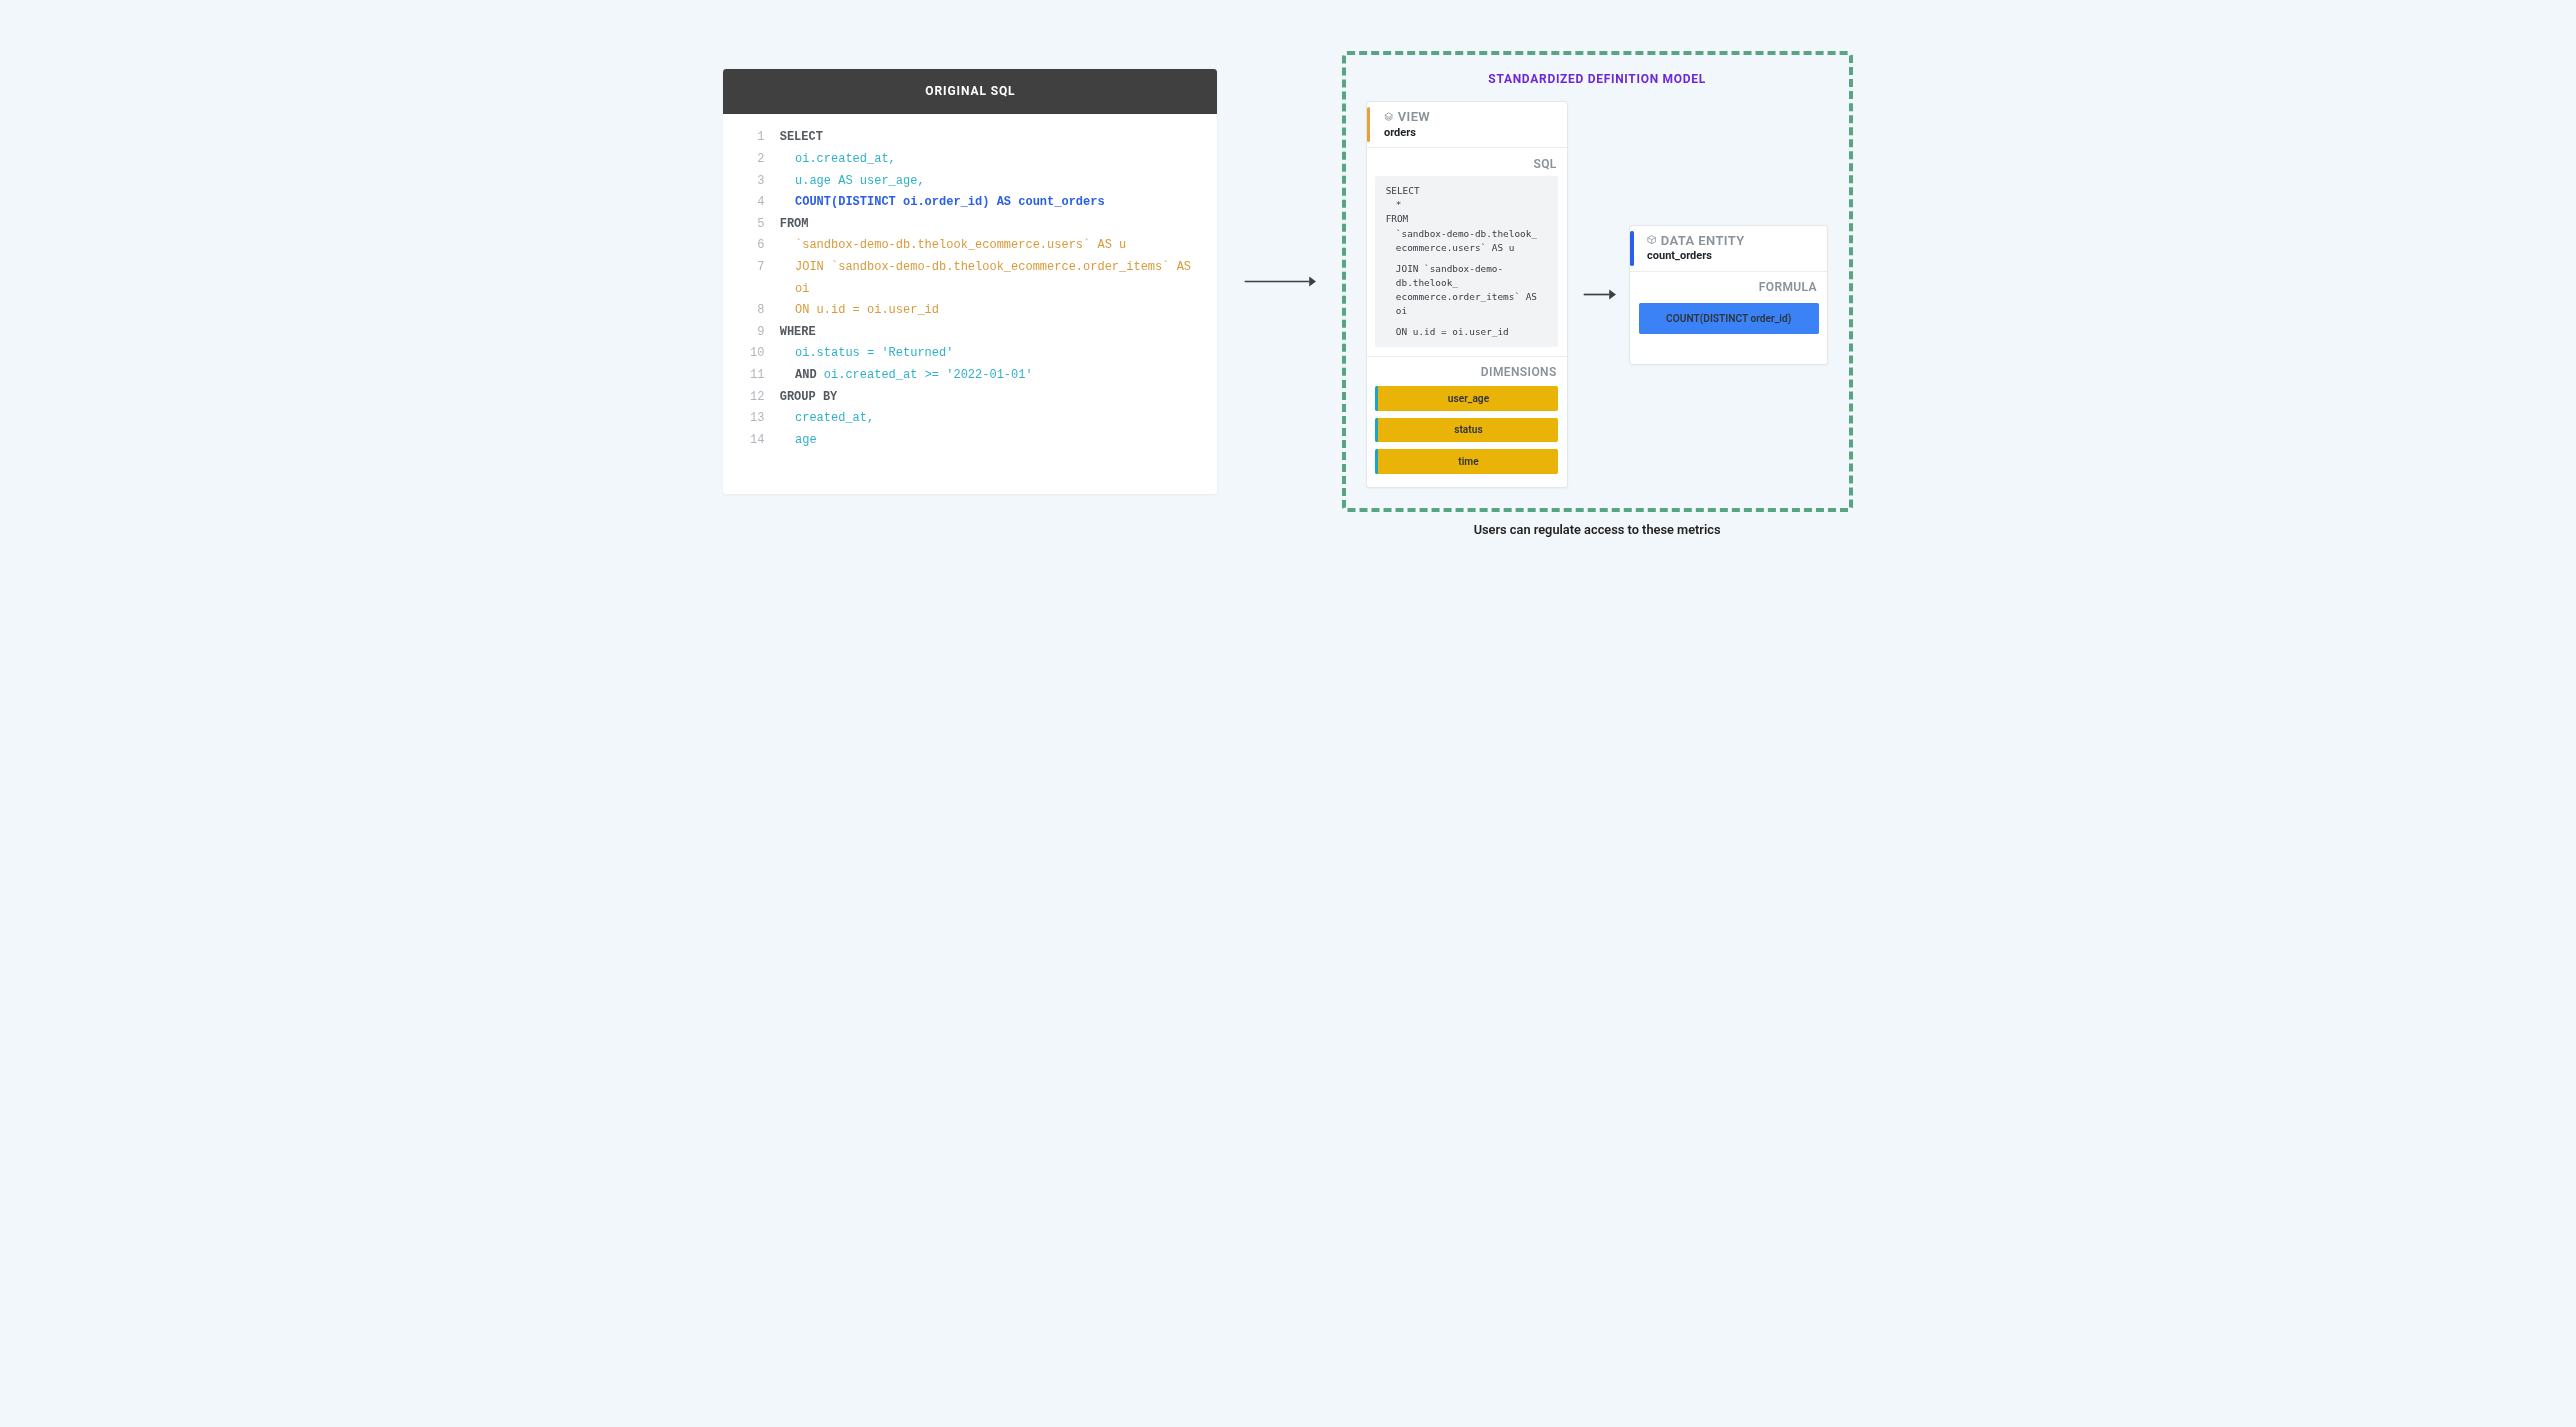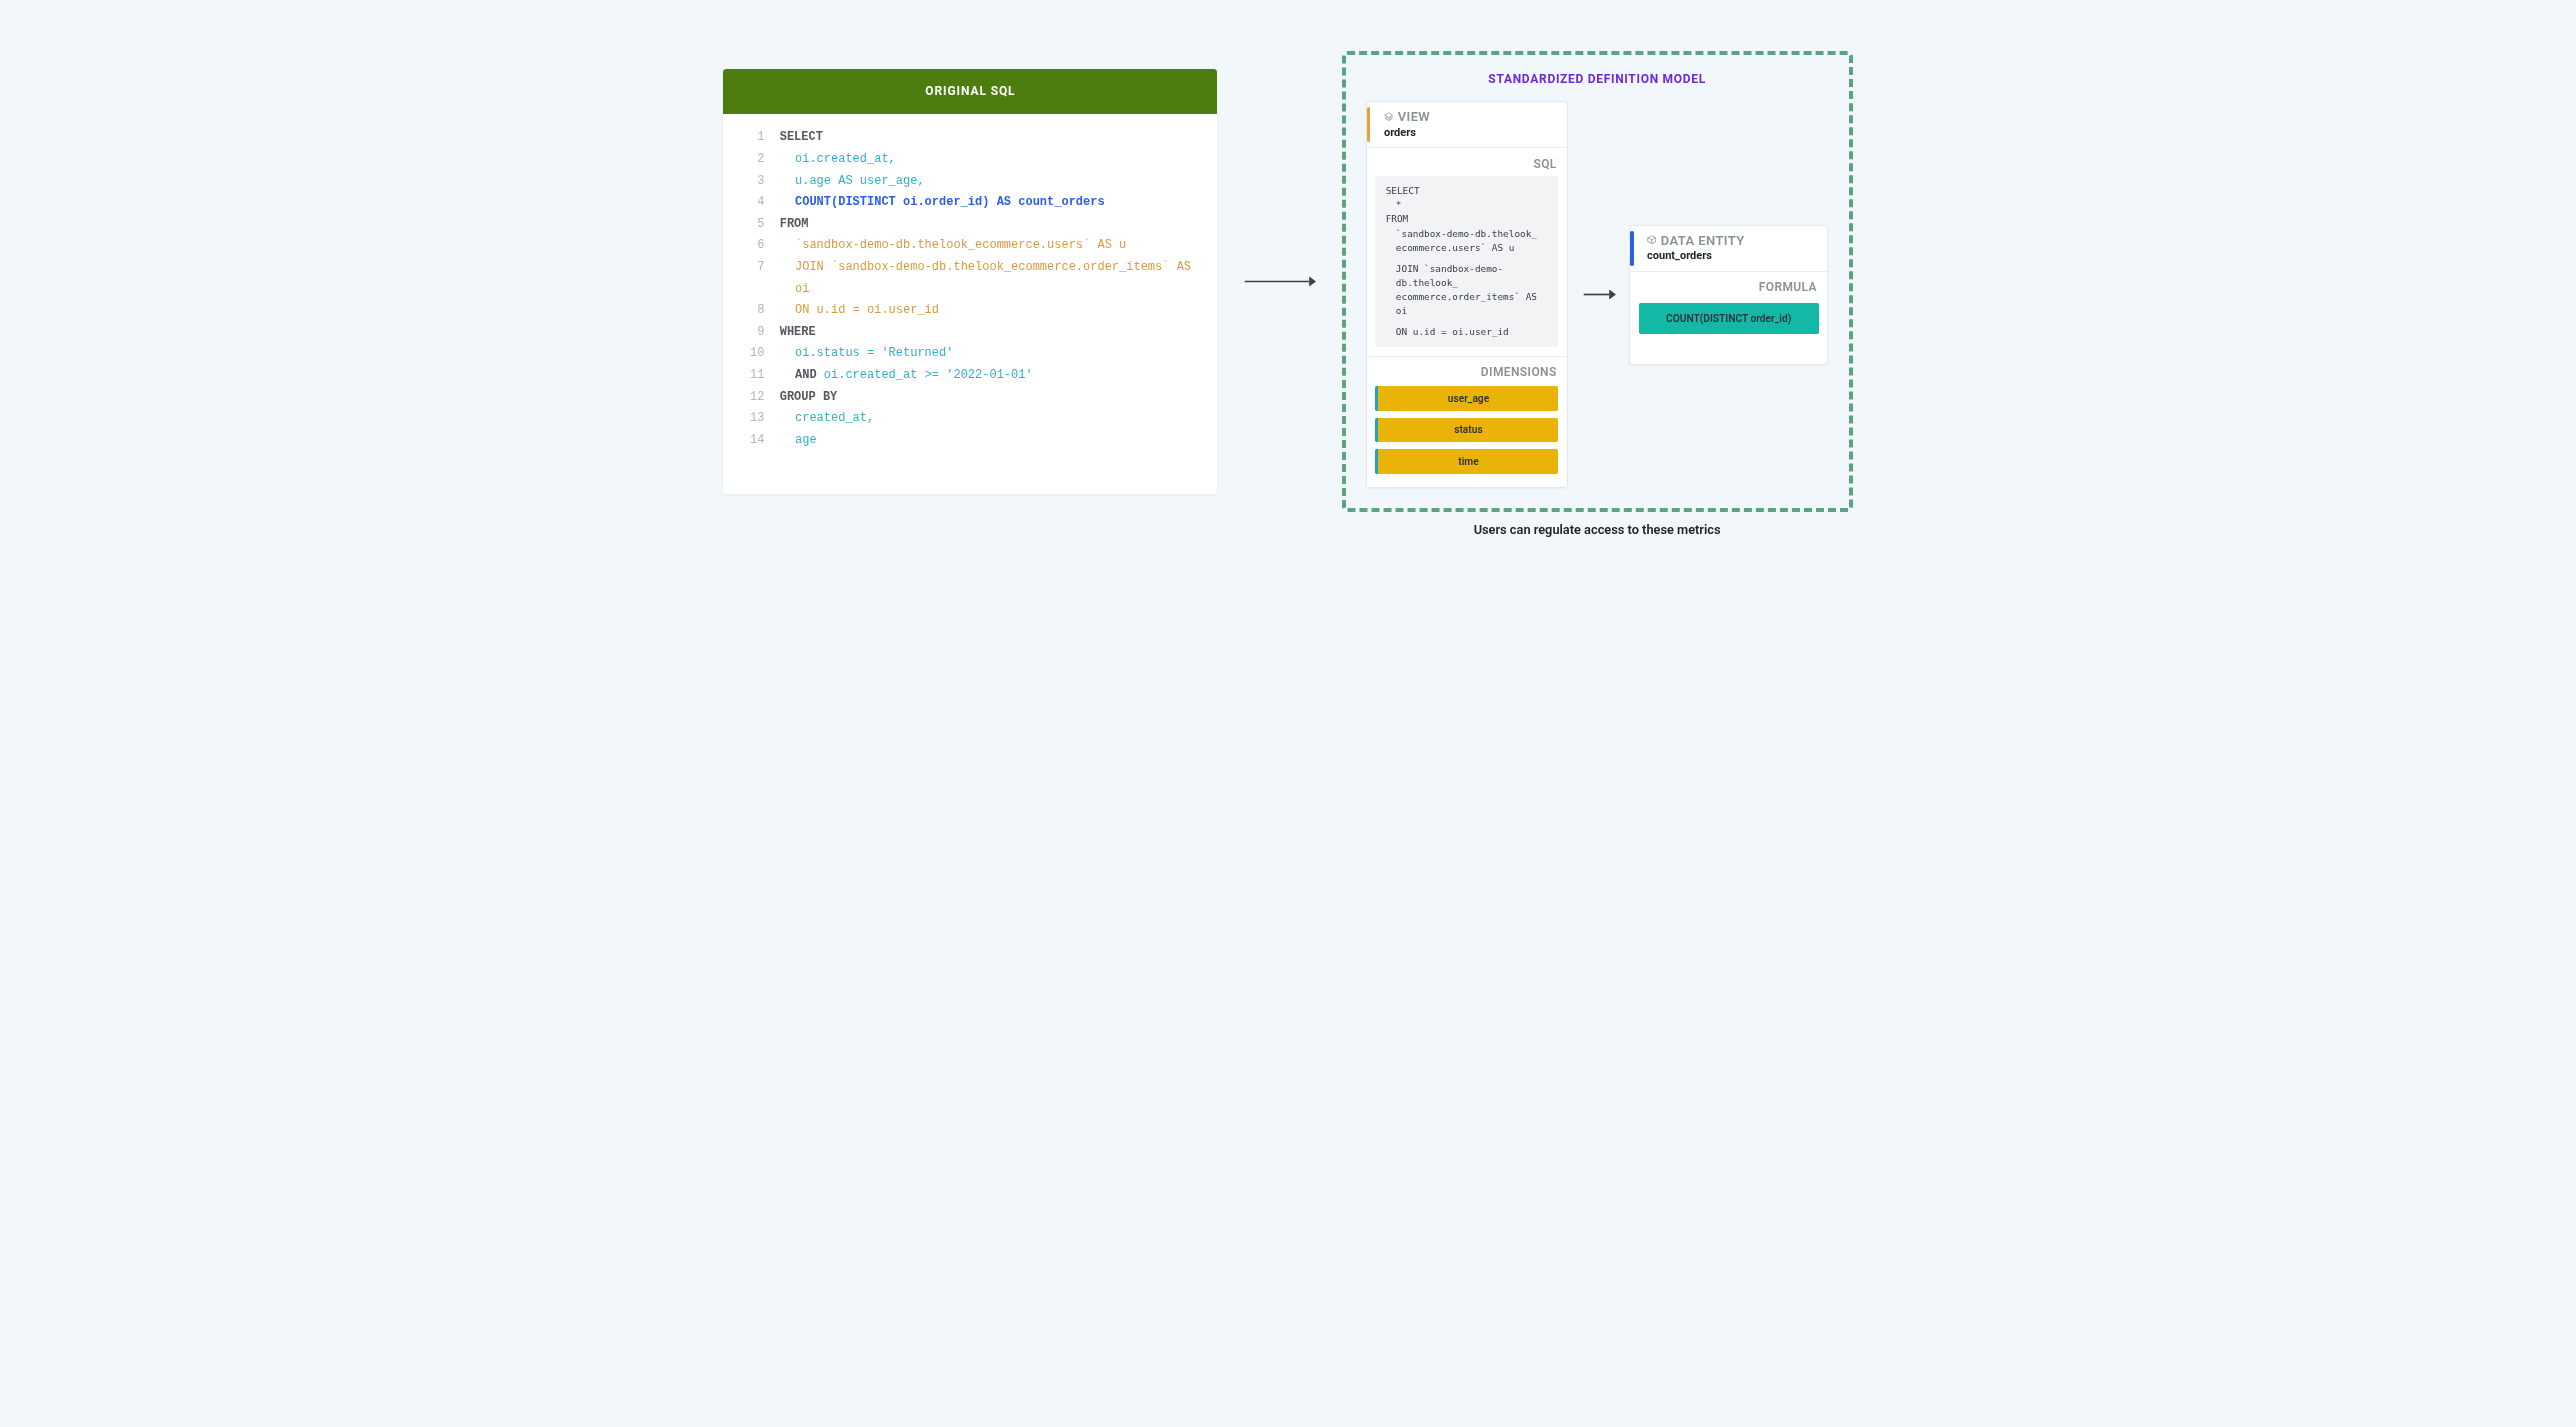--- a/index.html
+++ b/index.html
@@ -18,21 +18,21 @@
   }
   
   .sql-panel {
     width: 494px;
     background: #fff;
     border-radius: 3.4px;
     box-shadow: 0 0.9px 2.6px rgba(0,0,0,0.05);
     overflow: hidden;
   }
   .sql-header {
-    background: #4d7c0f;
+    background: #404040;
     color: #fff;
     font-weight: 700;
     letter-spacing: 0.9px;
     font-size: 12px;
     text-align: center;
     padding: 15.3px 0;
   }
   .code {
     padding: 13.6px 17px 43px 17px;
     font-family: "SFMono-Regular", Consolas, "Liberation Mono", Menlo, monospace;
@@ -168,21 +168,21 @@
     border-left: 3.4px solid #1aa4c8;
     border-radius: 1.7px;
     text-align: center;
     font-size: 10.2px;
     font-weight: 600;
     color: #2e353b;
     padding: 6.8px 0;
   }
 
   .formula-box {
-    background: #14b8a6;
+    background: #3b82f6;
     margin: 3.4px 8.5px 3.4px 8.5px;
     padding: 10.2px 6.8px;
     text-align: center;
     font-size: 10.2px;
     font-weight: 600;
     color: #2e353b;
     border-radius: 1.7px;
   }
 
   

